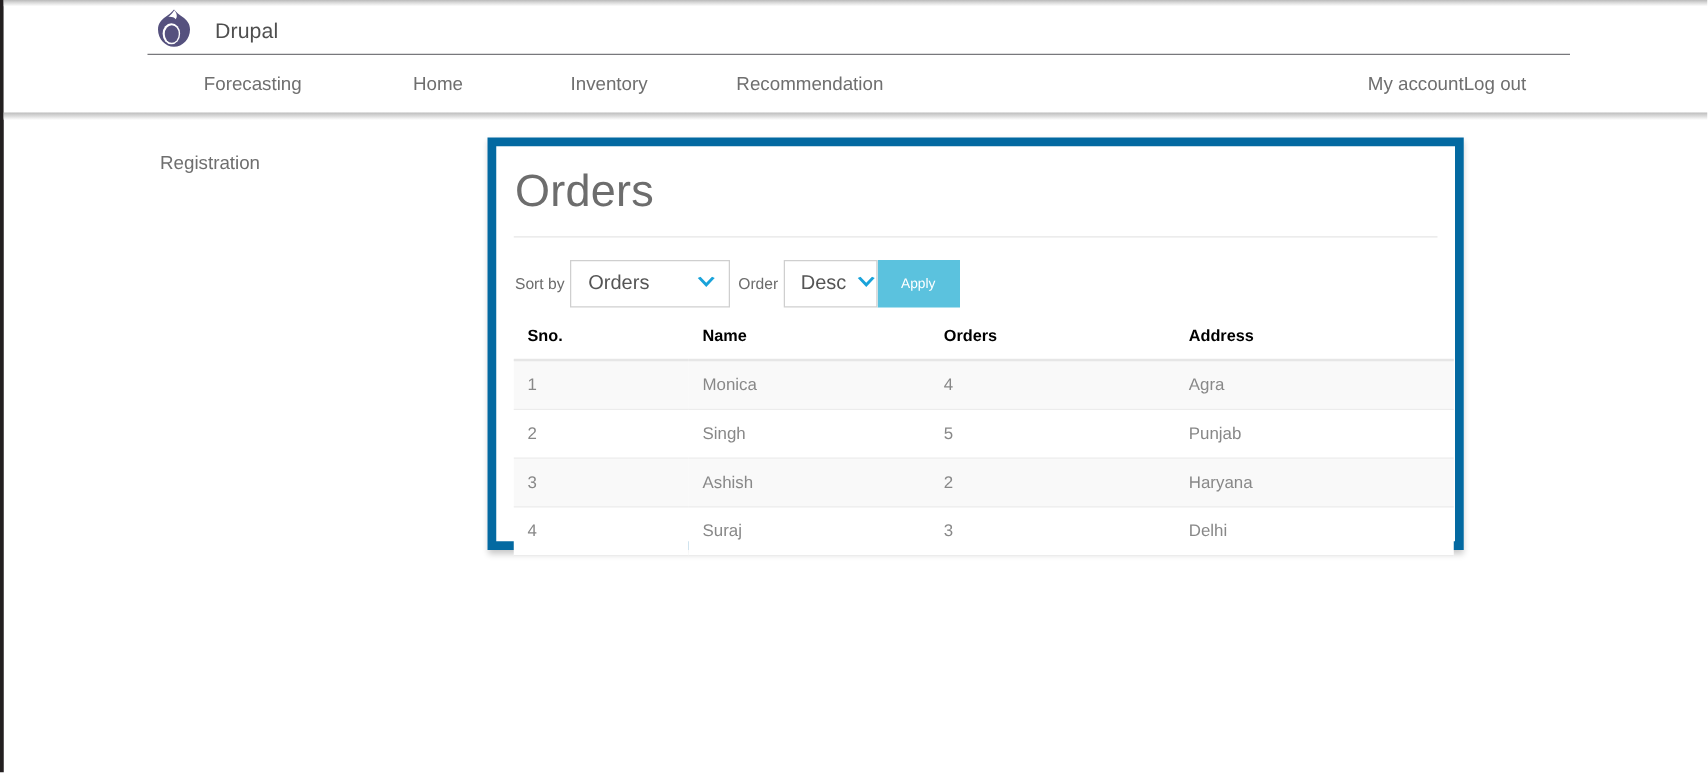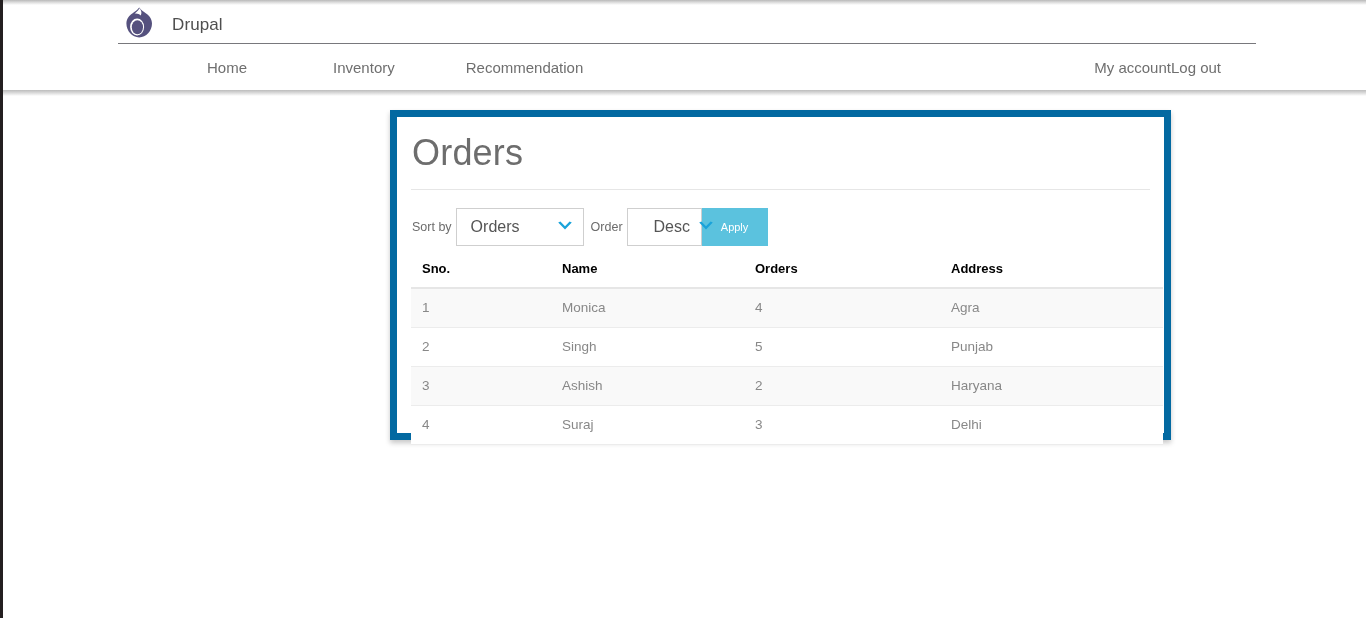--- a/index.html
+++ b/index.html
@@ -160,21 +160,21 @@
   .select-box {
     position: relative;
     display: inline-flex;
     align-items: center;
     height: 38px;
     border: 1px solid #cfcfcf;
     background: #ffffff;
     cursor: pointer;
   }
   #sortby-select { width: 128px; padding-left: 14px; }
-  #order-select  { width: 75px;  padding-left: 26px; }
+  #order-select  { width: 75px;  padding-left: 13px; }
   .select-value {
     font-size: 16px;
     color: #555555;
     line-height: 1;
   }
   .chev {
     width: 16px;
     height: 11px;
     margin-left: auto;
     margin-right: 10px;
@@ -241,34 +241,36 @@
         <ellipse cx="12.4" cy="20.2" rx="5.6" ry="7.0" fill="#55517e"></ellipse>
         <path d="M14.4 1.2 C13.2 3.6 11.4 5.0 9.6 6.6 C11.9 6.2 14.1 6.9 15.6 8.4 C17.3 6.0 16.2 3.0 14.4 1.2 Z" fill="#ffffff"></path>
       </svg>
       <span id="brand-name">Drupal</span>
     </a>
 
     <div id="brand-rule"></div>
 
     <div id="nav">
       <div id="nav-primary">
+        <a class="nav-link" href="#" style="margin-left:45px"><span>Forecasting</span></a>
         <a class="nav-link" href="#" style="margin-left:89px"><span>Home</span></a>
         <a class="nav-link" href="#" style="margin-left:86px"><span>Inventory</span></a>
         <a class="nav-link" href="#" style="margin-left:71px"><span>Recommendation</span></a>
       </div>
       <div id="nav-secondary">
         <a class="nav-link" href="#"><span>My account</span></a>
         <a class="nav-link" href="#" style="margin-right:45px"><span>Log out</span></a>
       </div>
     </div>
 
     <div id="header-bottom-shadow"></div>
   </div>
 
   <div id="sidebar">
+    <a class="sidebar-item" href="#" style="margin-top:9px"><span>Registration</span></a>
   </div>
 
   <div id="panel">
     <div id="panel-inner">
 
       <h1 id="page-title">Orders</h1>
 
       <div id="sort-bar">
 
         <span class="sort-label">Sort by</span>

